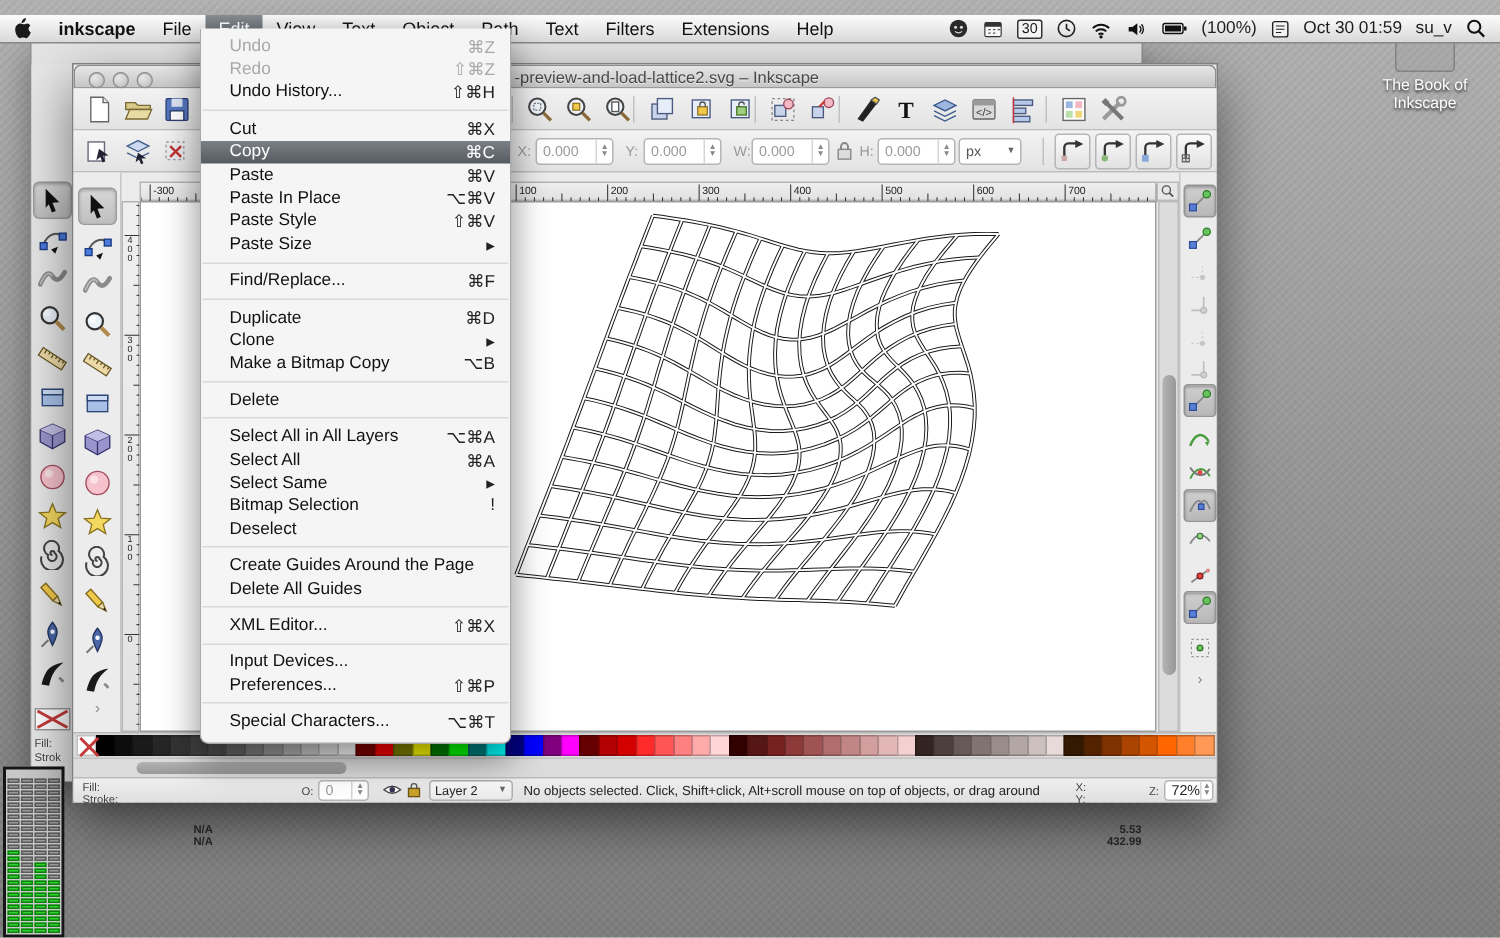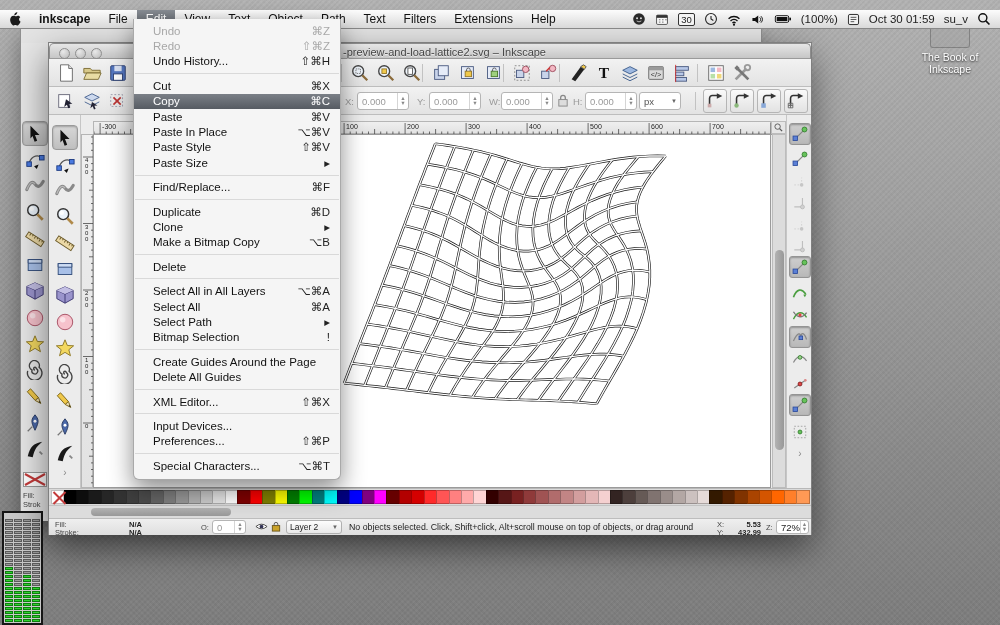--- a/index.html
+++ b/index.html
@@ -50,21 +50,21 @@
   #v-thumb{left:2px;top:115px;width:9px;height:200px;border-radius:5px;background:linear-gradient(90deg,#b3b3b3,#989898);}
   #palette-row{left:0;top:445px;width:762px;height:17px;background:#dadada;border-top:1px solid #b8b8b8;display:flex;align-items:stretch;padding:1px 2px;}
   .swatch{flex:1;border:1px solid rgba(0,0,0,.25);margin-right:-1px;}
   .swatch.none{background:#fff;position:relative;min-width:13px;}
   .swatch.none:before,.swatch.none:after{content:"";position:absolute;left:-1px;top:6px;width:17px;height:2px;background:#c43b3b;transform:rotate(45deg);}
   .swatch.none:after{transform:rotate(-45deg);}
   #h-scroll{left:0;top:462px;width:762px;height:13px;background:#dcdcdc;border-top:1px solid #c2c2c2;}
   #h-thumb{left:42px;top:2px;width:140px;height:8px;border-radius:4px;background:linear-gradient(#b3b3b3,#989898);}
   #statusbar{left:0;top:475px;width:762px;height:17px;background:linear-gradient(#efefef,#dfdfdf);border-top:1px solid #bdbdbd;font-size:8px;color:#333;}
   .sb-lbl{position:absolute;font-size:7.5px;color:#444;}
-  .sb-val{position:absolute;font-size:7.5px;font-weight:bold;color:#222;}
+  .sb-val{position:absolute;font-size:7.5px;font-weight:bold;color:#222;margin-top:28px;}
   #layer-dd{position:absolute;left:237px;top:1px;width:56px;height:14px;background:linear-gradient(#fdfdfd,#e8e8e8);border:1px solid #b0b0b0;border-radius:3px;font-size:8.5px;display:flex;align-items:center;padding:0 3px;color:#222;}
   #status-msg{position:absolute;left:300px;top:3px;width:362px;font-size:8.8px;color:#222;white-space:nowrap;overflow:hidden;}
   
   #edit-menu{left:133px;top:19px;width:208px;z-index:50;background:#f5f5f5;border:1px solid #a9a9a9;border-top:none;border-radius:0 0 6px 6px;box-shadow:0 10px 24px rgba(0,0,0,.45);padding:4px 0 6px;}
   .menu-item{height:15.4px;display:flex;align-items:center;padding:0 10px 0 19px;font-size:11.5px;color:#111;}
   .menu-item .sc{margin-left:auto;color:#222;}
   .menu-item.disabled,.menu-item.disabled .sc{color:#a8a8a8;}
   .menu-item.hl{background:linear-gradient(#7b8087,#565b62);color:#fff;}
   .menu-item.hl .sc{color:#fff;}
   .menu-sep{height:9px;position:relative;}
@@ -1235,27 +1235,31 @@
     <div class="menu-sep"></div>
     <div class="menu-item">
       <span>Select All in All Layers</span>
       <span class="sc">⌥⌘A</span>
     </div>
     <div class="menu-item">
       <span>Select All</span>
       <span class="sc">⌘A</span>
     </div>
     <div class="menu-item">
-      <span>Select Path</span>
+      <span>Select Same</span>
       <span class="sc">▸</span>
     </div>
     <div class="menu-item">
       <span>Bitmap Selection</span>
       <span class="sc">!</span>
     </div>
+    <div class="menu-item">
+      <span>Deselect</span>
+      <span class="sc"></span>
+    </div>
     <div class="menu-sep"></div>
     <div class="menu-item">
       <span>Create Guides Around the Page</span>
       <span class="sc"></span>
     </div>
     <div class="menu-item">
       <span>Delete All Guides</span>
       <span class="sc"></span>
     </div>
     <div class="menu-sep"></div>

